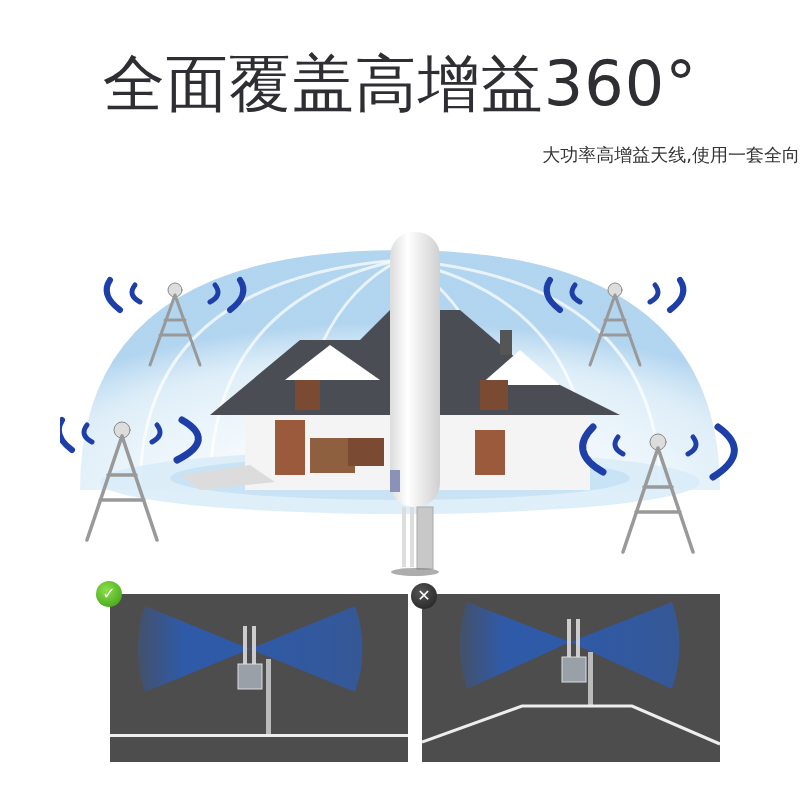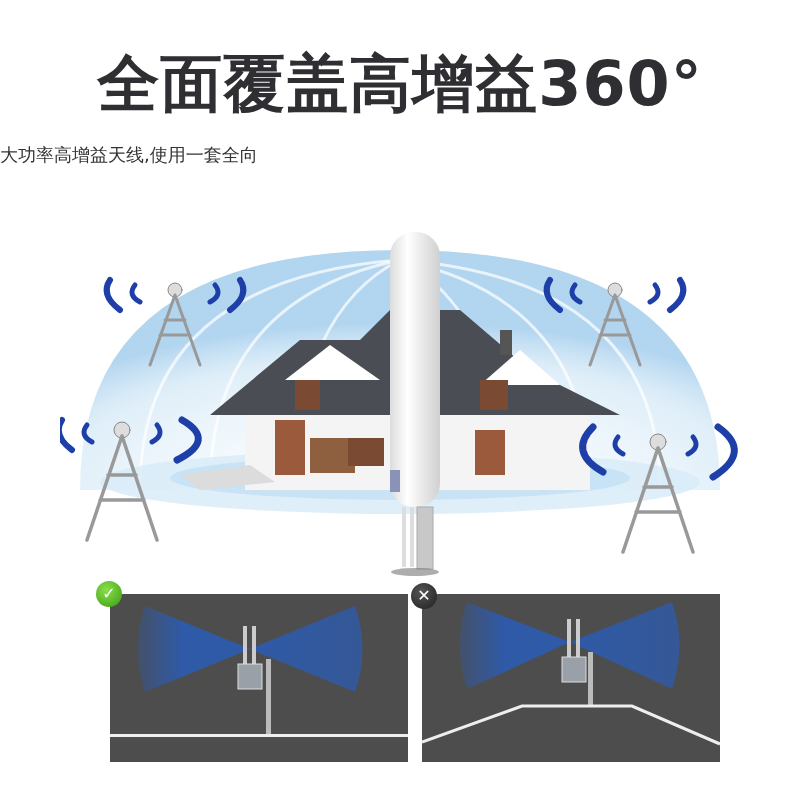--- a/index.html
+++ b/index.html
@@ -1,18 +1,18 @@
 <!DOCTYPE html>
 <html><head>
   <meta charset="utf-8">
   <style>
     * { margin: 0; padding: 0; box-sizing: border-box; }
     body { width: 800px; height: 800px; background: #ffffff; overflow: hidden; position: relative; font-family: "DejaVu Sans", sans-serif; }
-    .title { position: absolute; top: 44px; left: 0; width: 800px; text-align: center; font-size: 62px; font-weight: bold; color: #2e2e33; letter-spacing: 1px; line-height: 80px; }
-    .subtitle { position: absolute; top: 142px; left: 0; width: 800px; text-align: left; font-size: 18px; color: #333; line-height: 26px; }
+    .title { position: absolute; top: 44px; left: 0; width: 800px; text-align: center; font-size: 62px; font-weight: normal; color: #2e2e33; letter-spacing: 1px; line-height: 80px; }
+    .subtitle { position: absolute; top: 142px; left: 0; width: 800px; text-align: right; font-size: 18px; color: #333; line-height: 26px; }
     .scene { position: absolute; left: 60px; top: 220px; width: 680px; height: 360px; }
     .panel { position: absolute; top: 594px; width: 298px; height: 168px; background: #4d4d4d; overflow: hidden; }
     .badge { position: absolute; width: 26px; height: 26px; border-radius: 50%; display: flex; align-items: center; justify-content: center; color: #fff; font-weight: bold; font-size: 16px; line-height: 1; }
     .badge.ok { background: radial-gradient(circle at 40% 35%, #8be04a, #3a9a14); left: 96px; top: 581px; }
     .badge.bad { background: radial-gradient(circle at 40% 35%, #555, #1e1e1e); left: 411px; top: 583px; }
   </style>
 </head>
 <body>
 
 <div class="title">全面覆盖高增益360°</div>

